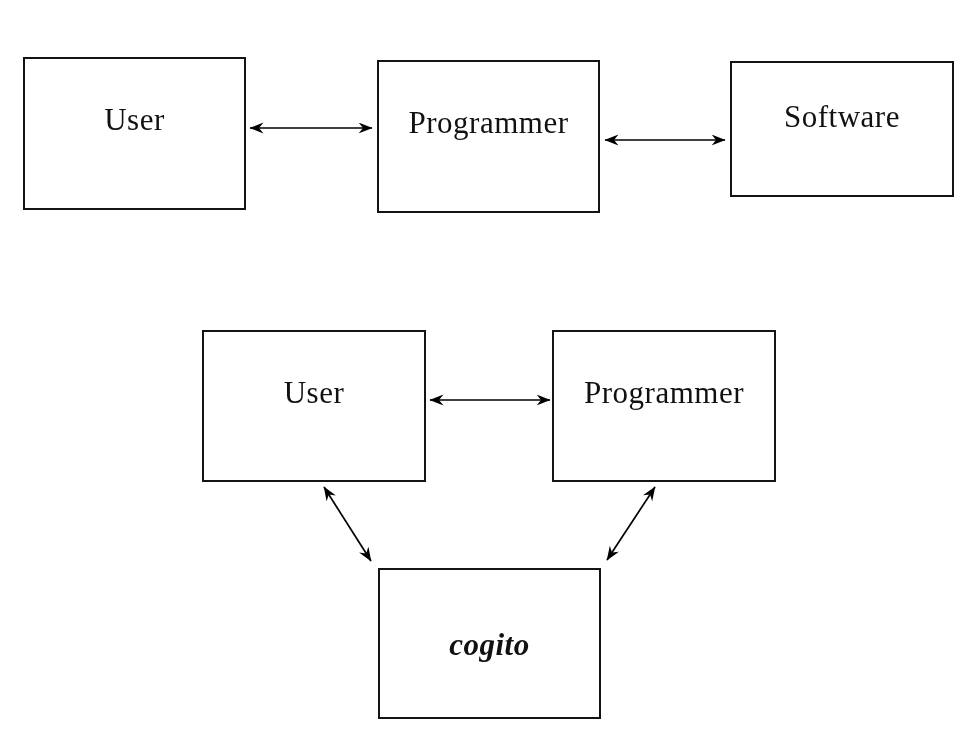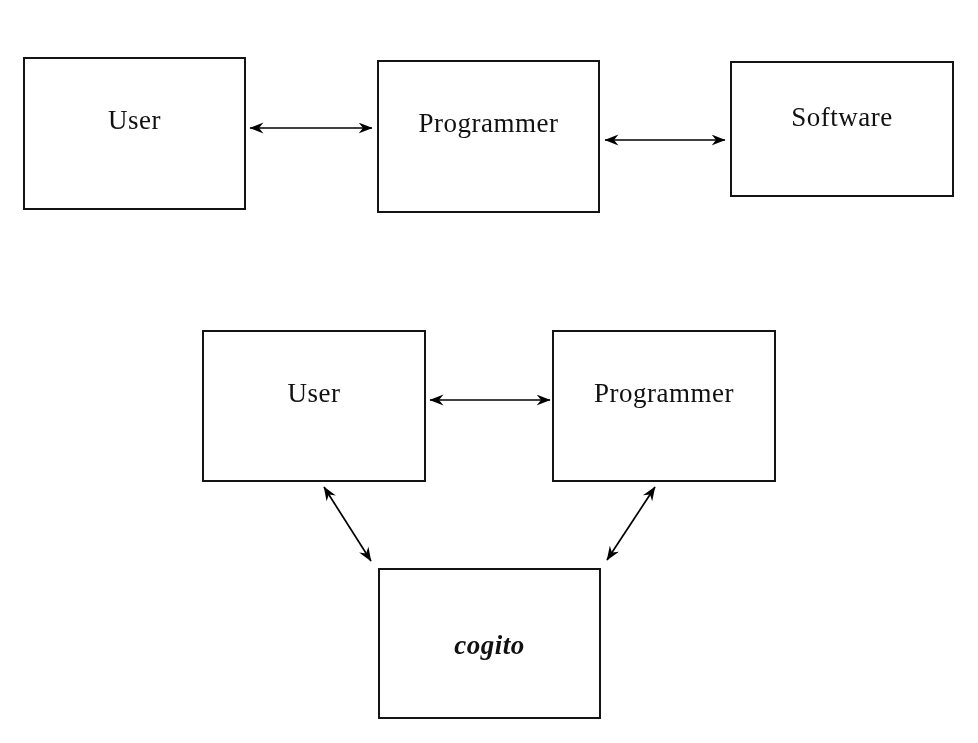--- a/index.html
+++ b/index.html
@@ -21,21 +21,21 @@
     background: #ffffff;
     box-sizing: border-box;
   }
   .node .label {
     position: absolute;
     left: 0;
     right: 0;
     top: 41%;
     transform: translateY(-50%);
     text-align: center;
-    font-size: 27px;
+    font-size: 31px;
     color: #111111;
     letter-spacing: 0.5px;
     white-space: nowrap;
   }
   .node .label.italic {
     font-style: italic;
     font-weight: bold;
     top: 51%;
   }
   

